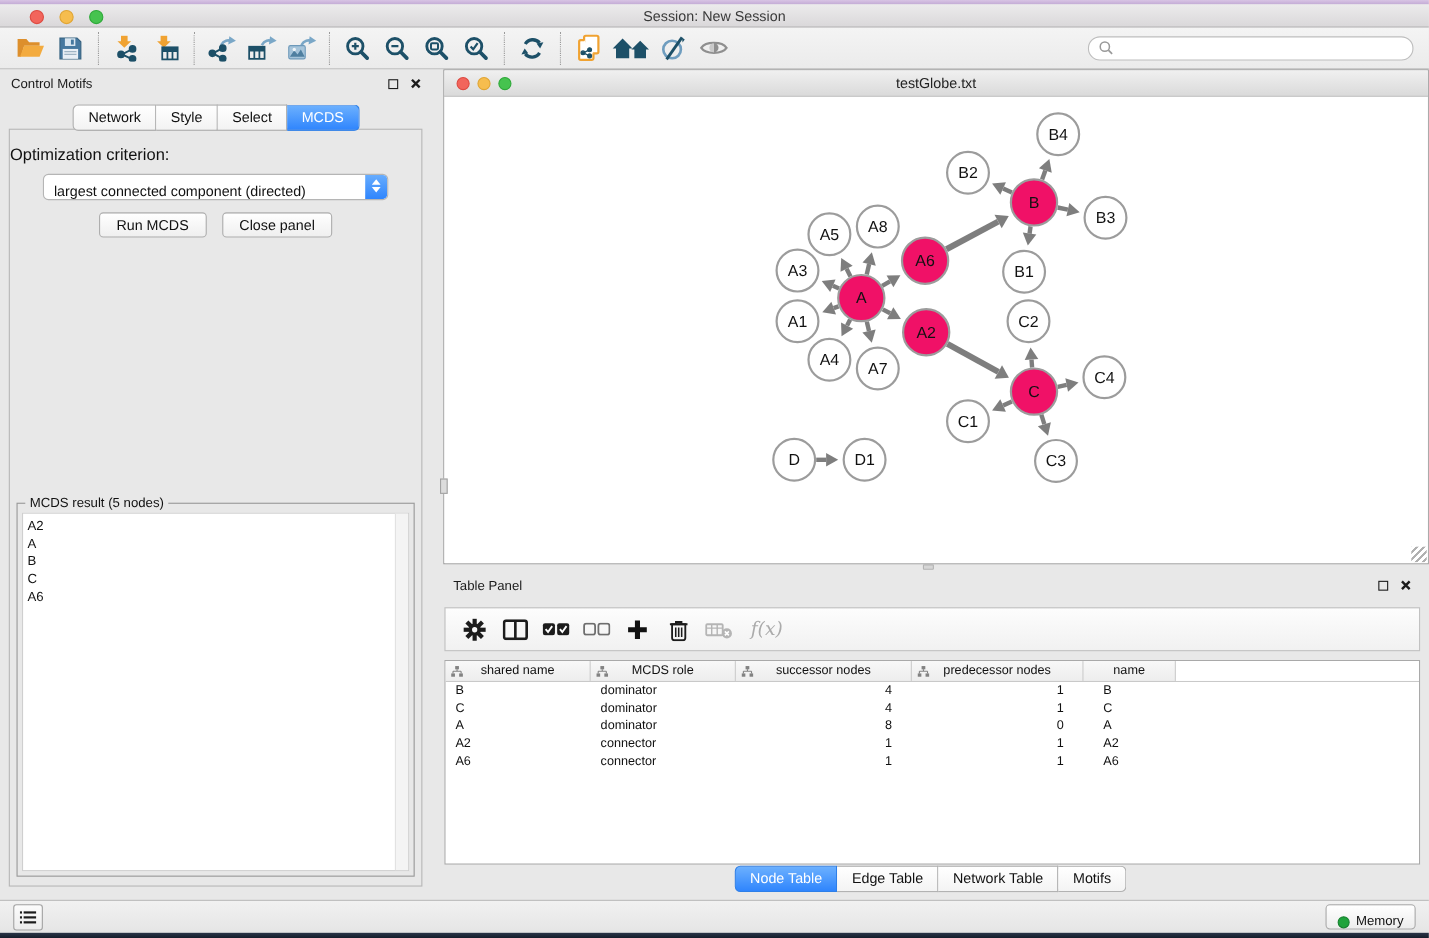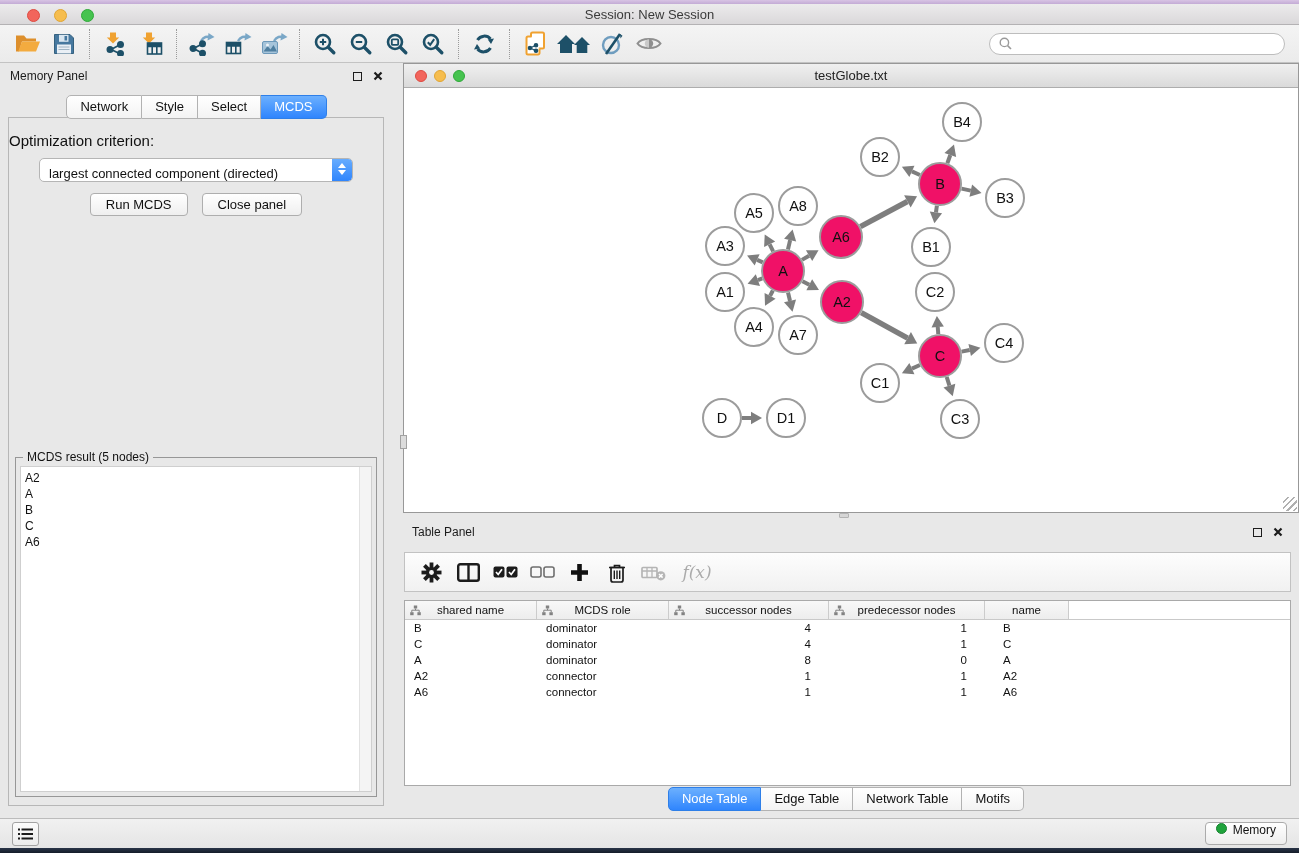--- a/index.html
+++ b/index.html
@@ -85,21 +85,21 @@
   .tr { display:flex; height:16px; align-items:center; font-size:11.5px; color:#111; }
   .td { overflow:hidden; white-space:nowrap; }
   .td.left { padding-left:9px; text-align:left; }
   .td.right { padding-right:18px; text-align:right; }
   .td.name { padding-left:18px; text-align:left; }
   .tp-tabs { position:absolute; left:0; right:0; bottom:7px; display:flex; justify-content:center; }
 
   
   .statusbar { height:30px; background:linear-gradient(#f1f1f1,#e5e5e5); border-top:1px solid #bcbcbc; display:flex; align-items:center; padding:0 12px; }
   .list-btn { width:27px; height:24px; border:1px solid #a3a3a3; border-radius:3px; background:linear-gradient(#fcfcfc,#ececec); display:flex; align-items:center; justify-content:center; }
-  .memory-btn { margin-left:auto; height:23px; padding:0 10px; border:1px solid #ababab; border-radius:4px; background:linear-gradient(#ffffff,#ededed); display:flex; align-items:flex-start; gap:6px; font-size:12px; color:#111; }
+  .memory-btn { margin-left:auto; height:23px; padding:0 10px; border:1px solid #ababab; border-radius:4px; background:linear-gradient(#ffffff,#ededed); display:flex; align-items:flex-end; gap:6px; font-size:12px; color:#111; }
   .mem-dot { width:11px; height:11px; border-radius:50%; background:#1fa33c; border:1px solid #178230; }
 </style>
 </head>
 <body>
 
 <div class="screen">
   <div class="desktop-top"></div>
 
   <div class="titlebar">
     <div class="traffic">
@@ -258,21 +258,21 @@
         <path d="M8.6 8.6l3.4 3.4" stroke="#9a9a9a" stroke-width="1.6"></path>
       </svg>
       <input type="text" value="" style="">
     </div>
   </div>
 
   <div class="workspace">
 
     <div class="control-panel">
       <div class="panel-header">
-        <span>Memory Panel</span>
+        <span>Control Motifs</span>
         <span class="win-icons">
           <span class="float-icon"></span>
           <svg width="10" height="10" viewBox="0 0 10 10">
             <path d="M1.5 1.5l7 7M8.5 1.5l-7 7" stroke="#1c1c1c" stroke-width="2.2"></path>
           </svg>
         </span>
       </div>
       <div class="cp-tabs">
           <div class="tab">Network</div>
           <div class="tab">Style</div>

